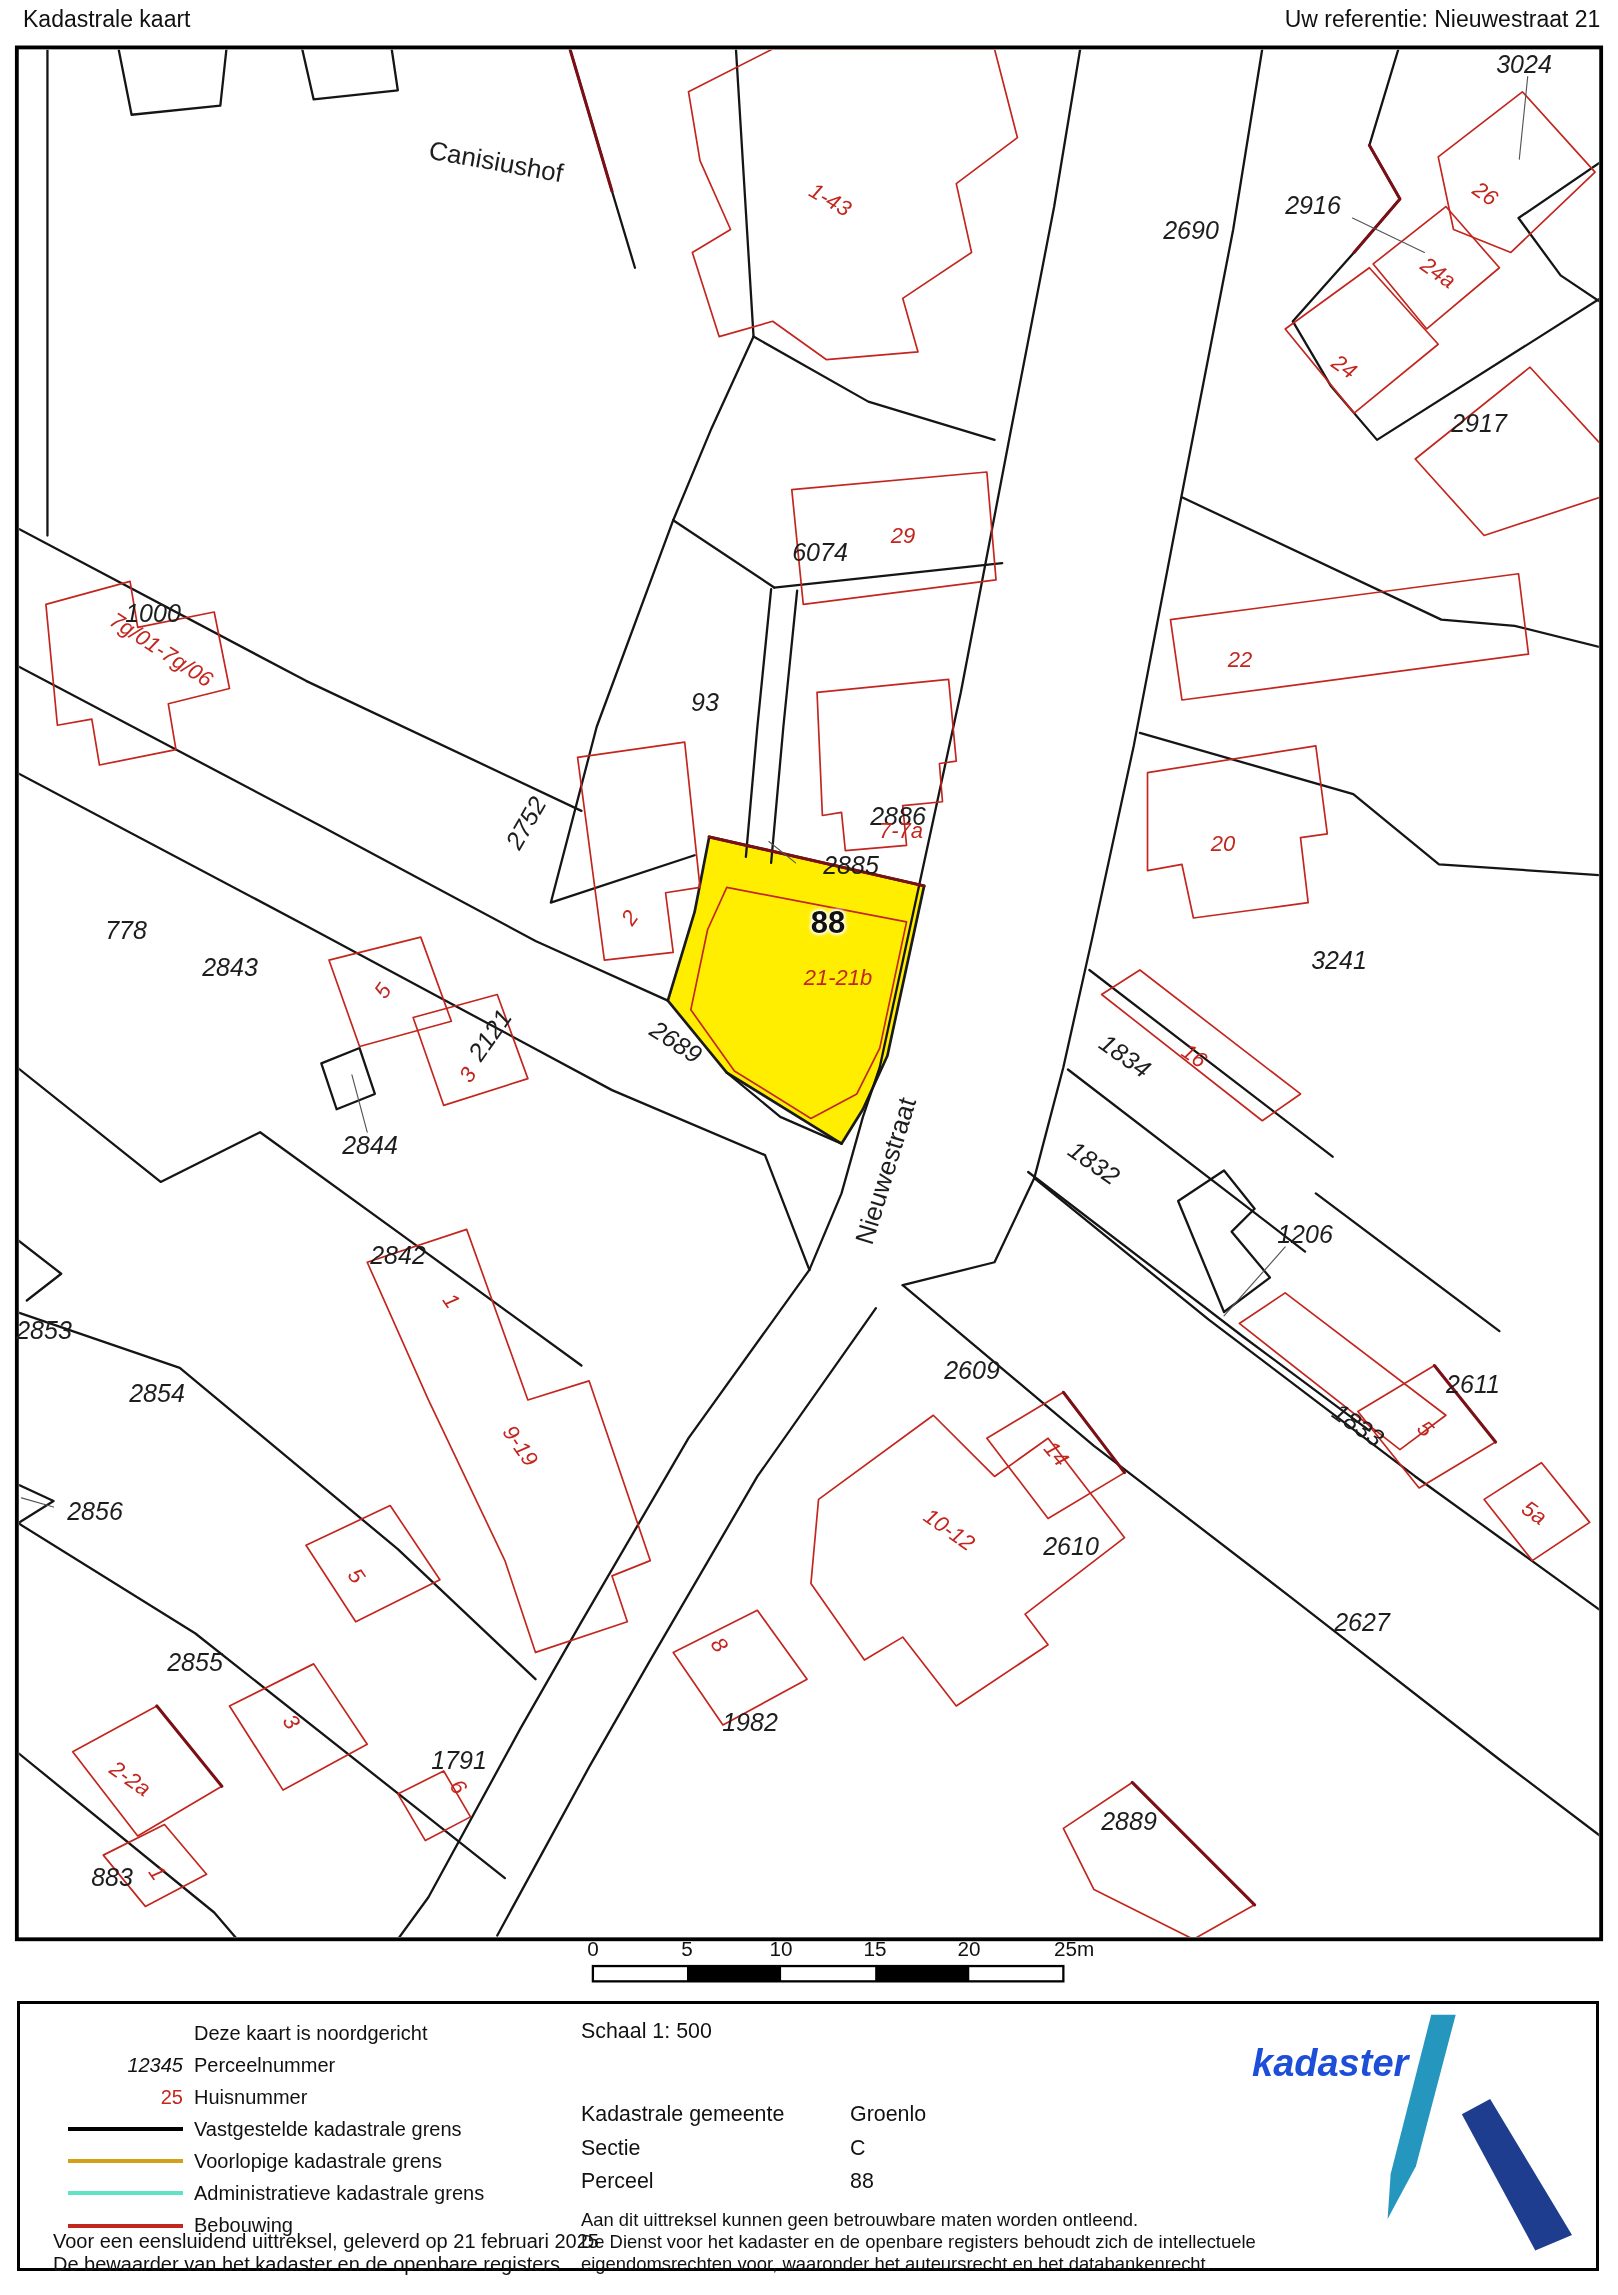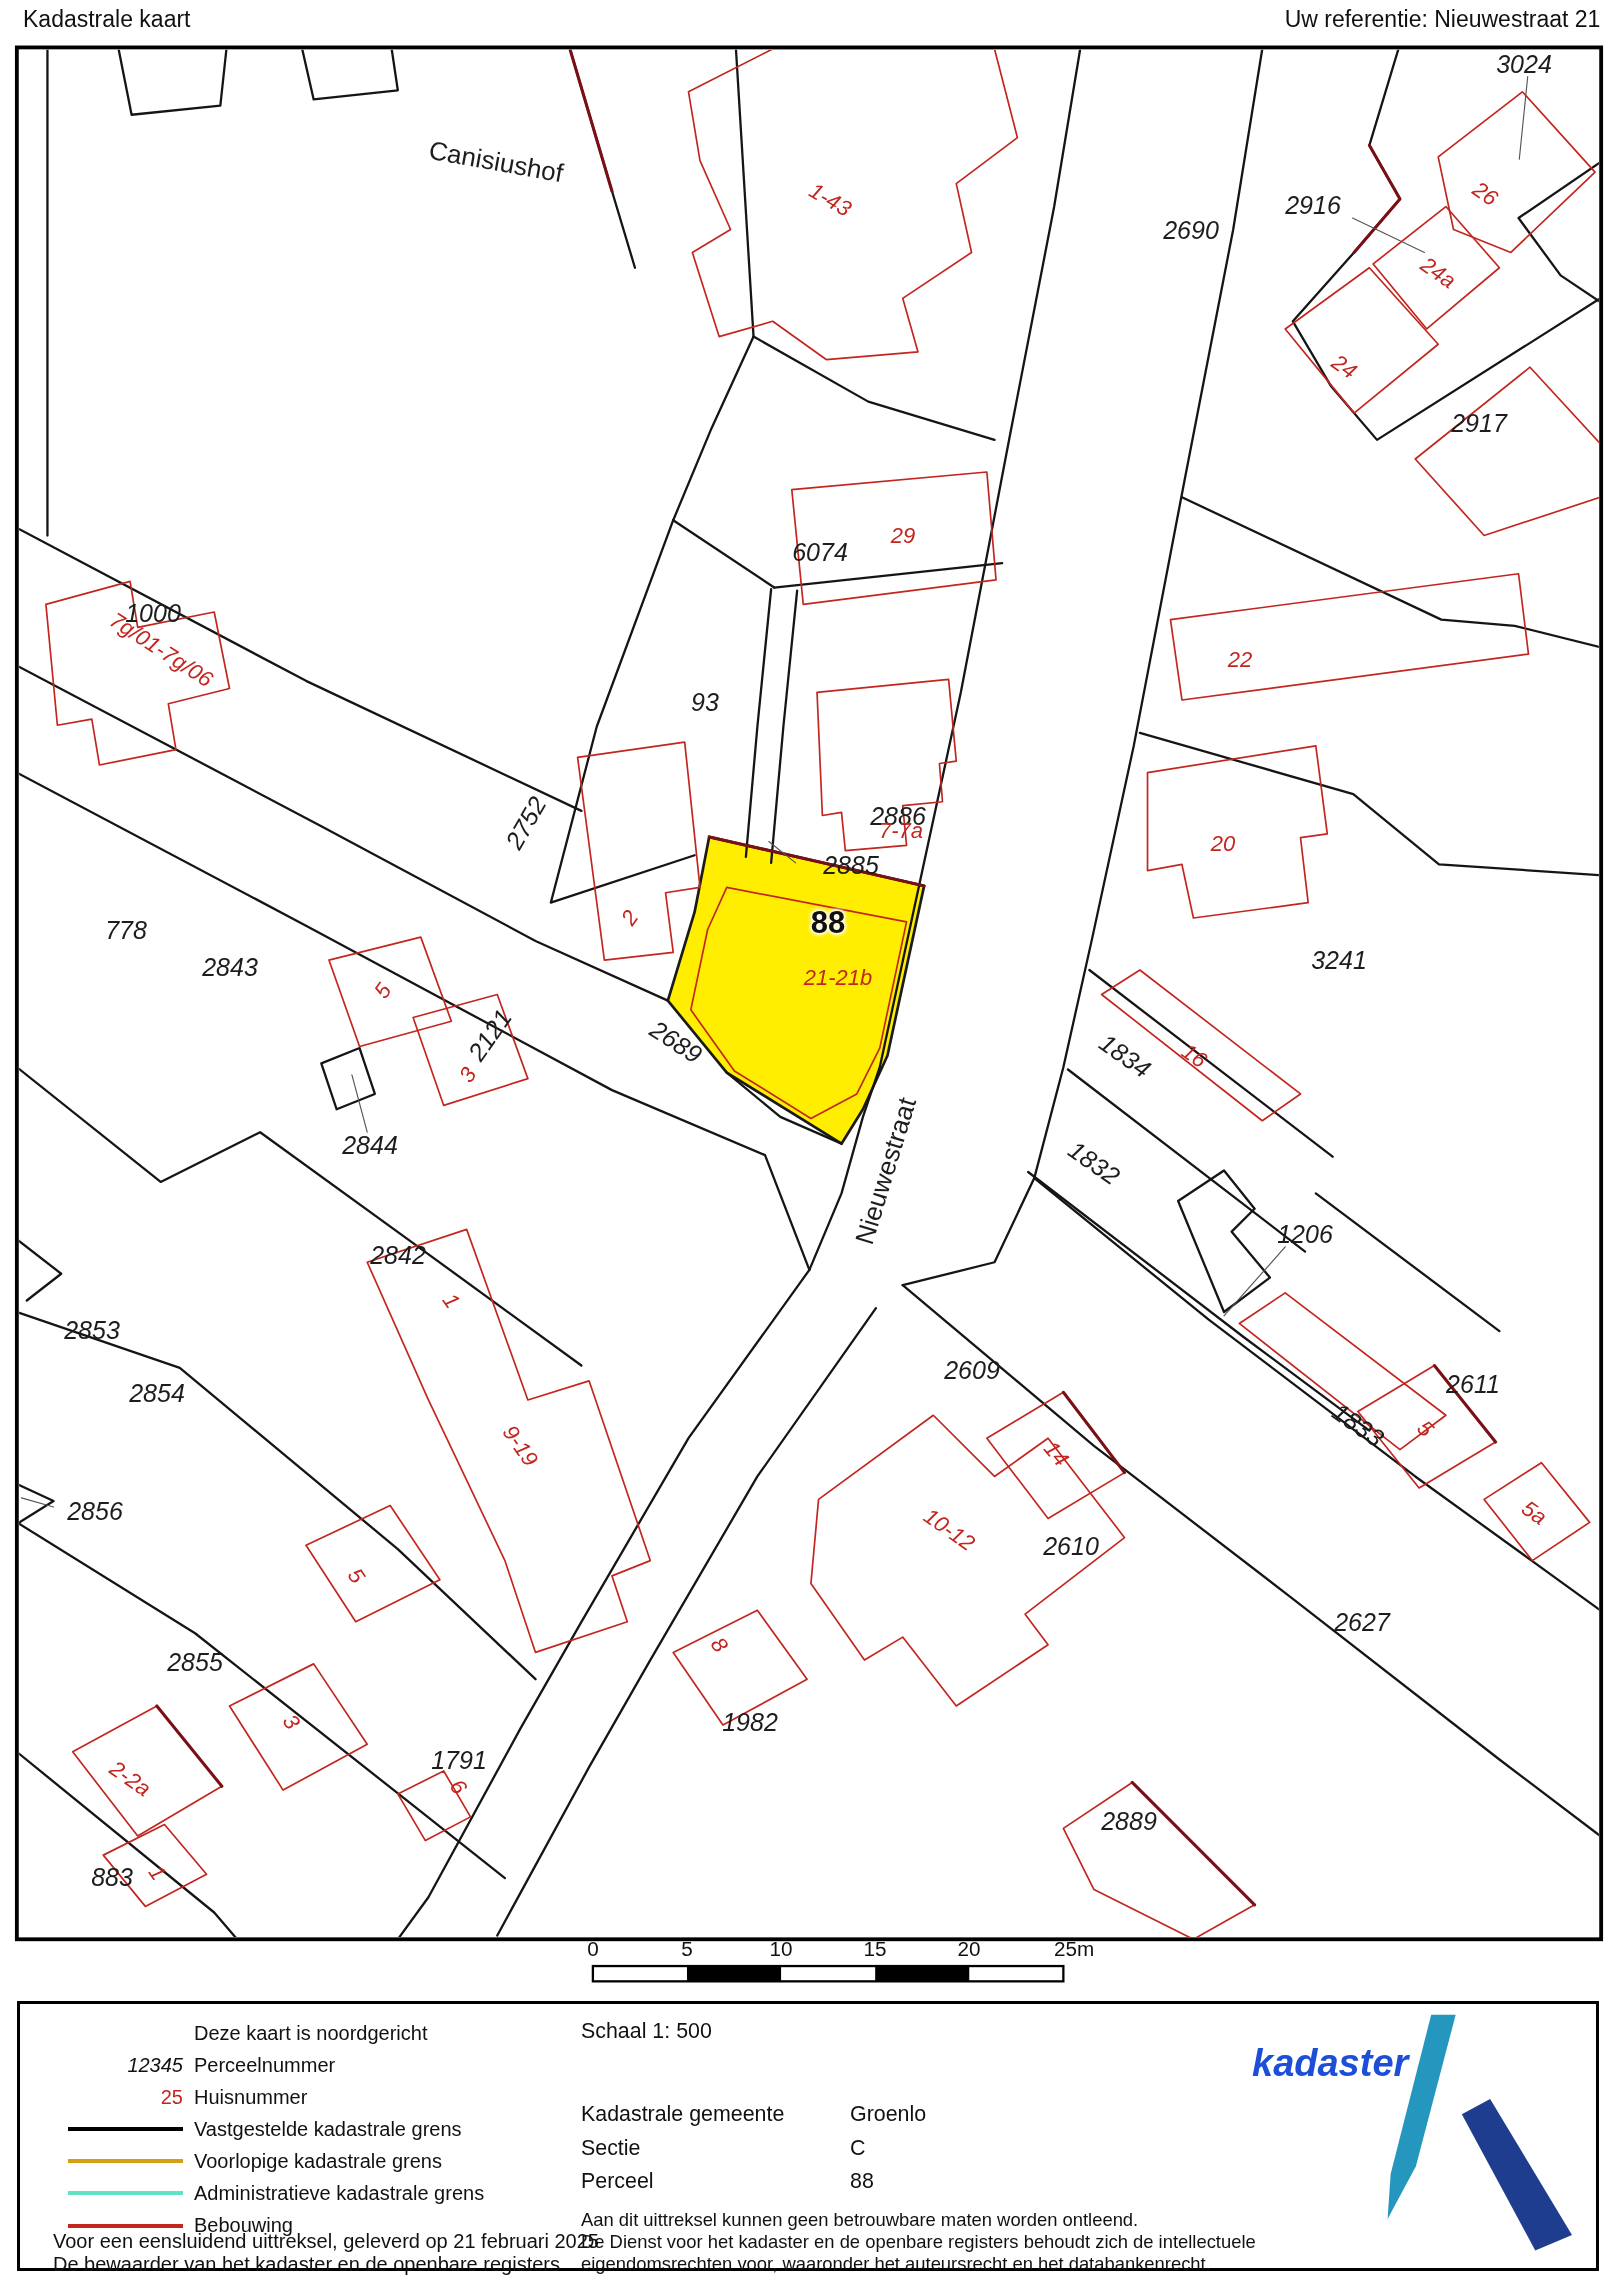--- a/index.html
+++ b/index.html
@@ -155,21 +155,21 @@
       <div class="mlabel plabel" style="left: 705px; top: 702px; transform: translate(-50%, -50%) rotate(0deg);">93</div>
       <div class="mlabel plabel" style="left: 526px; top: 823px; transform: translate(-50%, -50%) rotate(-60deg);">2752</div>
       <div class="mlabel plabel" style="left: 898px; top: 816px; transform: translate(-50%, -50%) rotate(0deg);">2886</div>
       <div class="mlabel plabel" style="left: 851px; top: 865px; transform: translate(-50%, -50%) rotate(0deg);">2885</div>
       <div class="mlabel plabel" style="left: 153px; top: 613px; transform: translate(-50%, -50%) rotate(0deg);">1000</div>
       <div class="mlabel plabel" style="left: 126px; top: 930px; transform: translate(-50%, -50%) rotate(0deg);">778</div>
       <div class="mlabel plabel" style="left: 490px; top: 1035px; transform: translate(-50%, -50%) rotate(-55deg);">2121</div>
       <div class="mlabel plabel" style="left: 230px; top: 967px; transform: translate(-50%, -50%) rotate(0deg);">2843</div>
       <div class="mlabel plabel" style="left: 370px; top: 1145px; transform: translate(-50%, -50%) rotate(0deg);">2844</div>
       <div class="mlabel plabel" style="left: 398px; top: 1255px; transform: translate(-50%, -50%) rotate(0deg);">2842</div>
-      <div class="mlabel plabel" style="left: 44px; top: 1330px; transform: translate(-50%, -50%) rotate(0deg); margin-left: 48px;">2853</div>
+      <div class="mlabel plabel" style="left: 44px; top: 1330px; transform: translate(-50%, -50%) rotate(0deg);">2853</div>
       <div class="mlabel plabel" style="left: 157px; top: 1393px; transform: translate(-50%, -50%) rotate(0deg);">2854</div>
       <div class="mlabel plabel" style="left: 95px; top: 1511px; transform: translate(-50%, -50%) rotate(0deg);">2856</div>
       <div class="mlabel plabel" style="left: 195px; top: 1662px; transform: translate(-50%, -50%) rotate(0deg);">2855</div>
       <div class="mlabel plabel" style="left: 112px; top: 1877px; transform: translate(-50%, -50%) rotate(0deg);">883</div>
       <div class="mlabel plabel" style="left: 459px; top: 1760px; transform: translate(-50%, -50%) rotate(0deg);">1791</div>
       <div class="mlabel plabel" style="left: 750px; top: 1722px; transform: translate(-50%, -50%) rotate(0deg);">1982</div>
       <div class="mlabel plabel" style="left: 1129px; top: 1821px; transform: translate(-50%, -50%) rotate(0deg);">2889</div>
       <div class="mlabel plabel" style="left: 1362px; top: 1622px; transform: translate(-50%, -50%) rotate(0deg);">2627</div>
       <div class="mlabel plabel" style="left: 972px; top: 1370px; transform: translate(-50%, -50%) rotate(0deg);">2609</div>
       <div class="mlabel plabel" style="left: 1071px; top: 1546px; transform: translate(-50%, -50%) rotate(0deg);">2610</div>

